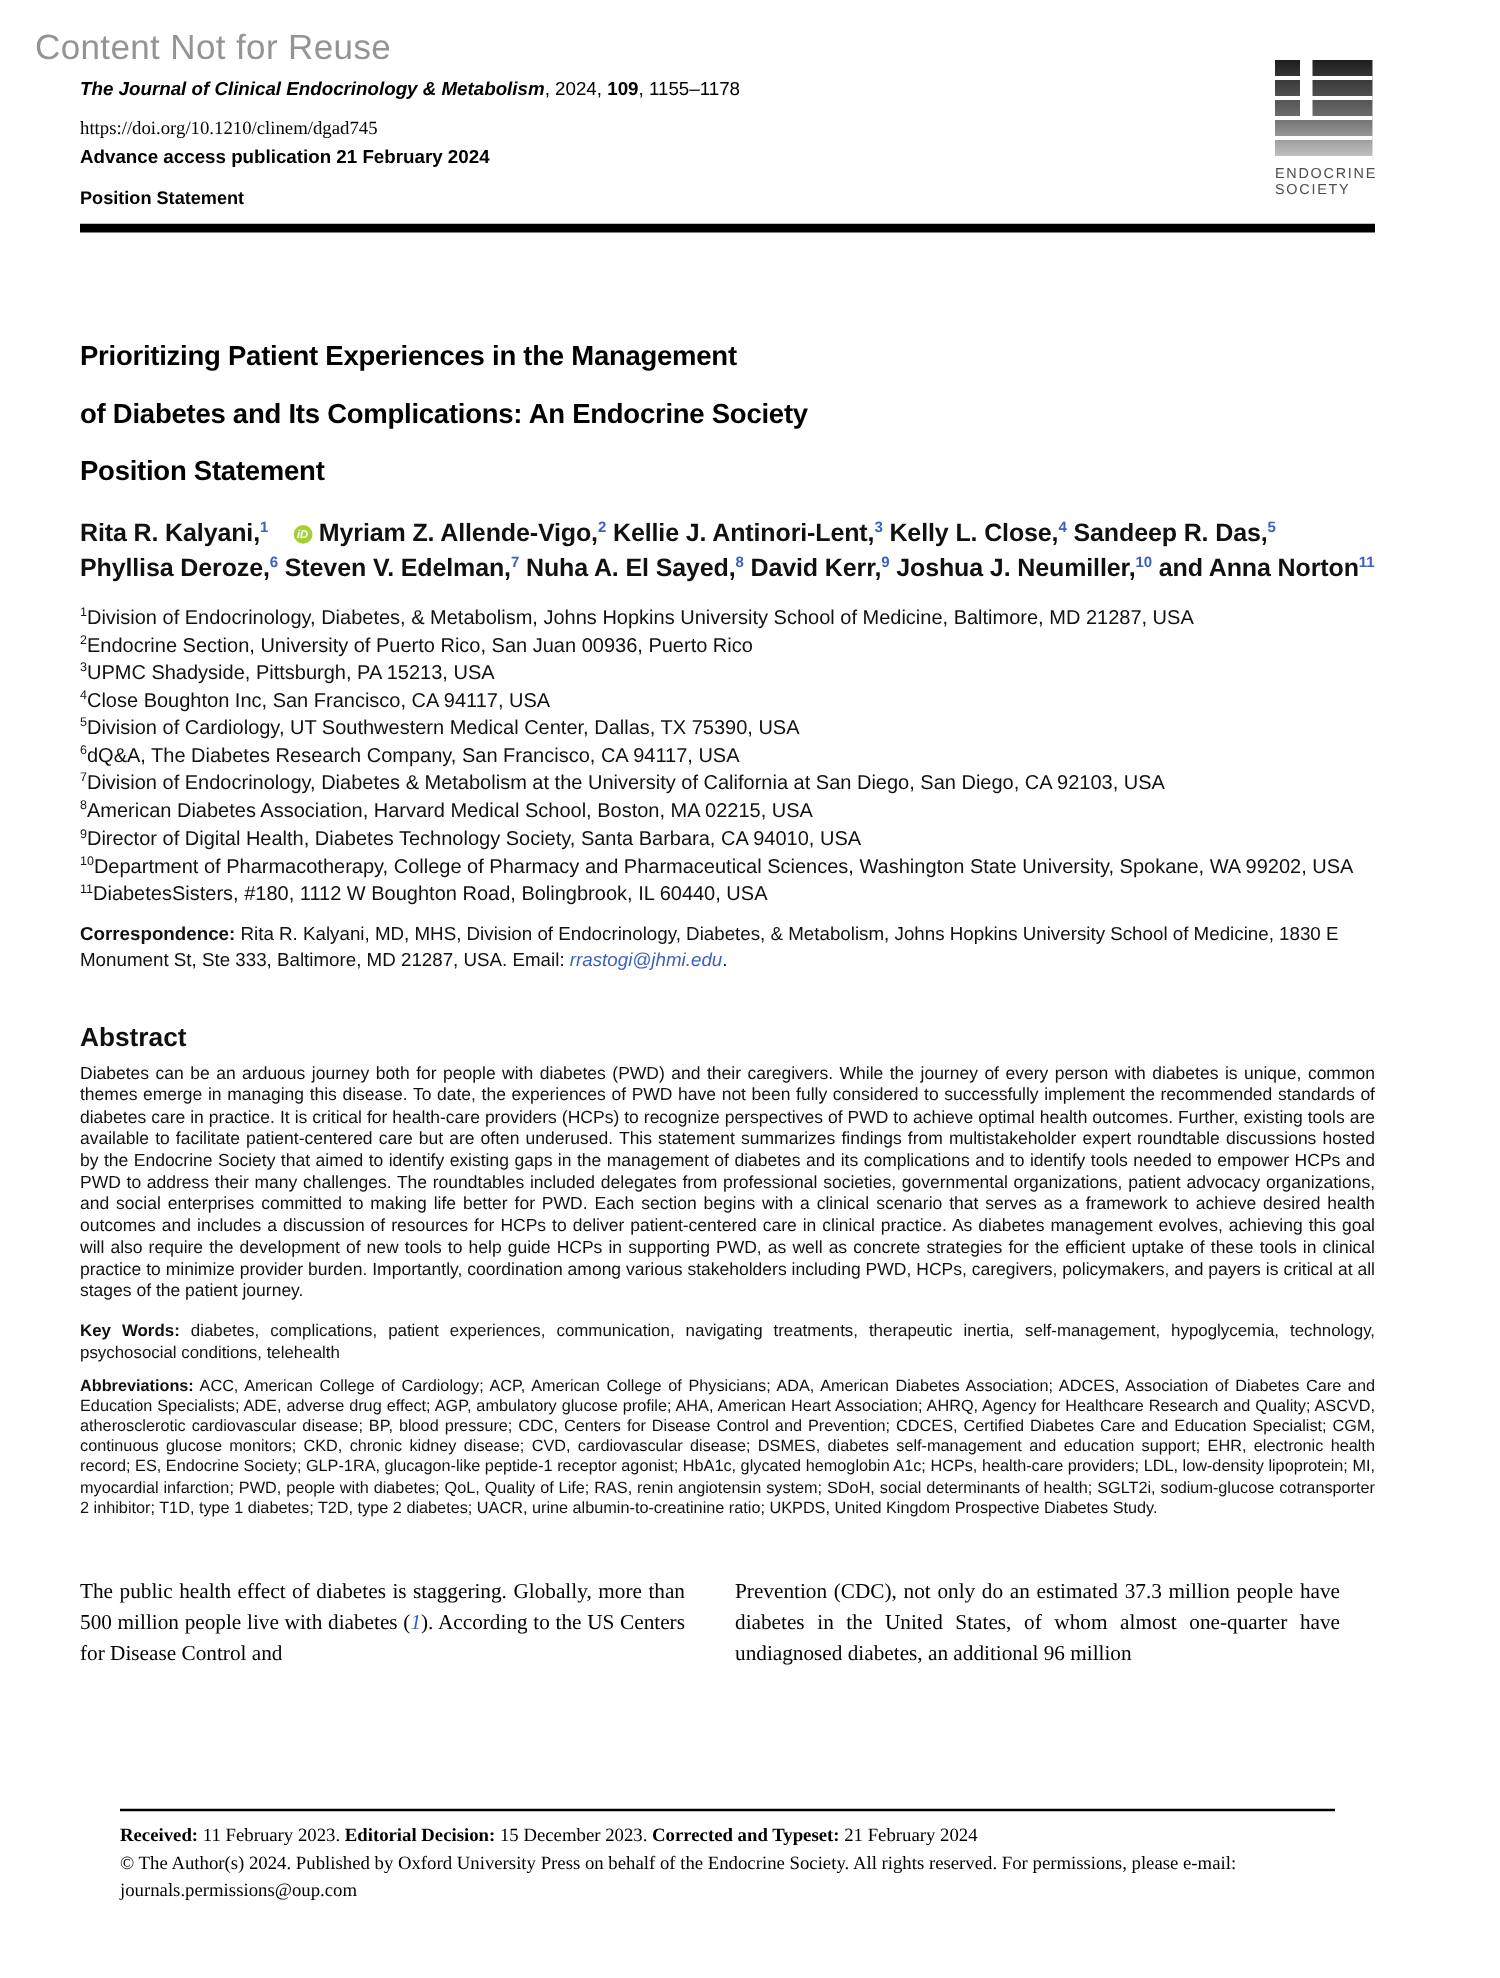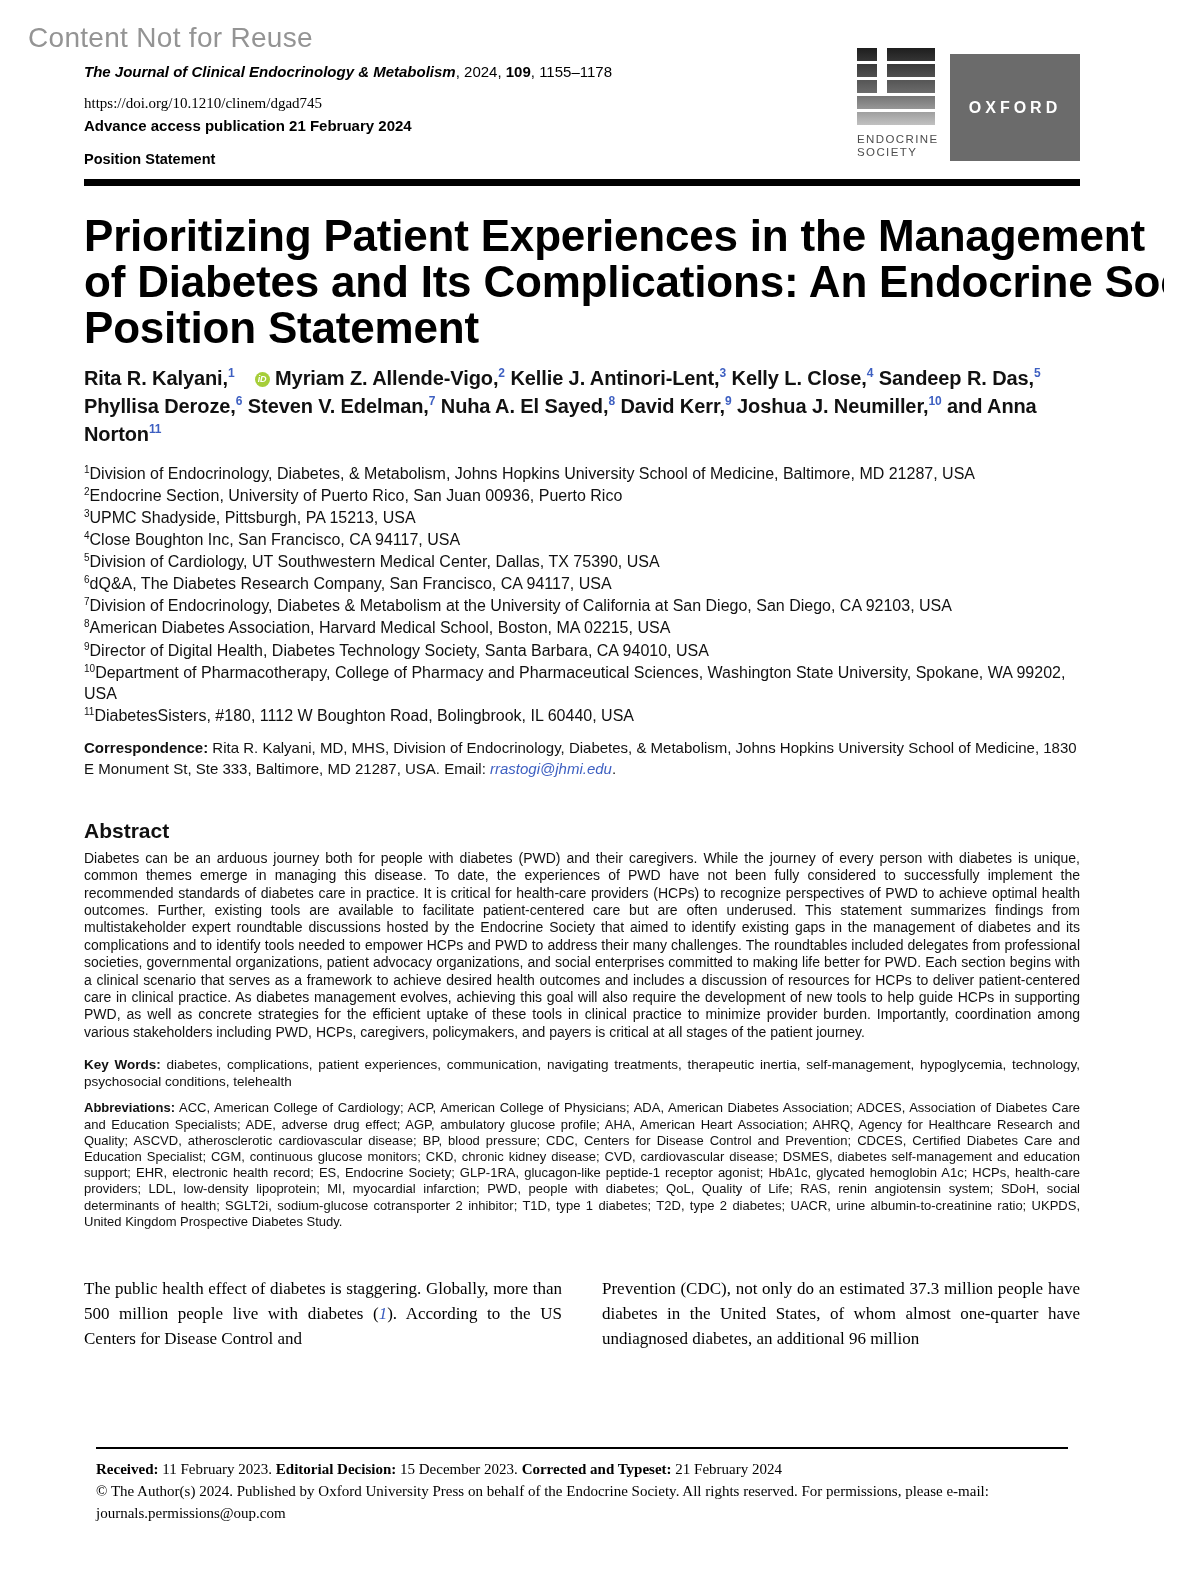--- a/index.html
+++ b/index.html
@@ -1,18 +1,18 @@
 <!DOCTYPE html>
 <html style="--link: #3d5fc1; --orcid: #a6ce39; --oxford_box: #6b6b6b; --rule: #000000; --watermark: #949494;"><head>
 <meta charset="utf-8">
 <style>
   * { margin:0; padding:0; box-sizing:border-box; }
   html, body { background:#ffffff; }
   body { width:1200px; font-family:"Liberation Sans", sans-serif; color:#111; }
-  .page { position:relative; width:1164px; height:1582px; background:#fff; padding:0 84px; overflow:hidden; }
+  .page { position:relative; width:1164px; height:1582px; background:#fff; padding:0 64px; overflow:hidden; }
 
   .watermark { position:absolute; left:28px; top:22px; font-size:28px; color:var(--watermark,#949494); letter-spacing:.3px; }
 
   .header-row { display:flex; justify-content:space-between; align-items:flex-start; padding-top:62px; }
   .header-meta { font-size:15px; line-height:1.32; color:#000; }
   .it-b { font-style:italic; font-weight:bold; }
   .b { font-weight:bold; }
   .doi-line { margin-top:12px;font-family:Liberation Serif, serif; }
   .advance-line { font-weight:bold; margin-top:2px; }
   .article-type { font-weight:bold; font-size:14.5px; margin-top:15px; }
@@ -29,21 +29,21 @@
     background-position: 30% 0, 0 0, 0 0;
     background-repeat: no-repeat;
   }
   .es-caption { margin-top:5px; font-size:11.5px; letter-spacing:1.4px; color:#4d4d4d; line-height:1.15; }
   .oxford-box { width:130px; height:107px; margin-top:6px; background:var(--oxford_box,#6b6b6b);
     color:#fff; display:flex; align-items:center; justify-content:center;
     font-size:16px; font-weight:bold; letter-spacing:4px; }
 
   .rule-thick { height:7px; background:var(--rule,#000); margin-top:9px; }
 
-  .title { margin-top:27px; font-size:44px; line-height:46px; font-weight:bold; color:#000; letter-spacing:-.2px; }
+  .title { margin-top:76px; font-size:22px; line-height:46px; font-weight:bold; color:#000; letter-spacing:-.2px; }
   .title-line { white-space:nowrap; }
 
   .authors { margin-top:13px; font-size:20px; font-weight:bold; line-height:1.4; letter-spacing:-.1px; }
   .author sup { font-size:12px; color:var(--link,#3d5fc1); font-weight:bold; }
   .orcid-badge { display:inline-block; width:15px; height:15px; border-radius:50%;
     background:var(--orcid,#a6ce39); color:#fff; font-size:9px; font-weight:bold; font-style:italic;
     text-align:center; line-height:15px; vertical-align:3px; margin-left:20px; }
 
   .affiliations { margin-top:15px; font-size:16px; line-height:1.3; }
   .affiliation sup { font-size:10px; }
@@ -83,21 +83,20 @@
       <div class="article-type">Position Statement</div>
     </div>
     <div class="logos">
       <div class="es-block">
         <div class="es-mark"></div>
         <div class="es-caption">
           <div>ENDOCRINE</div>
           <div>SOCIETY</div>
         </div>
       </div>
-      <div class="oxford-box">OXFORD</div>
     </div>
   </div>
 
   <div class="rule-thick"></div>
 
   <h1 class="title">
 
   <div class="title-line">Prioritizing Patient Experiences in the Management</div>
       <div class="title-line">of Diabetes and Its Complications: An Endocrine Society</div>
       <div class="title-line">Position Statement</div>

